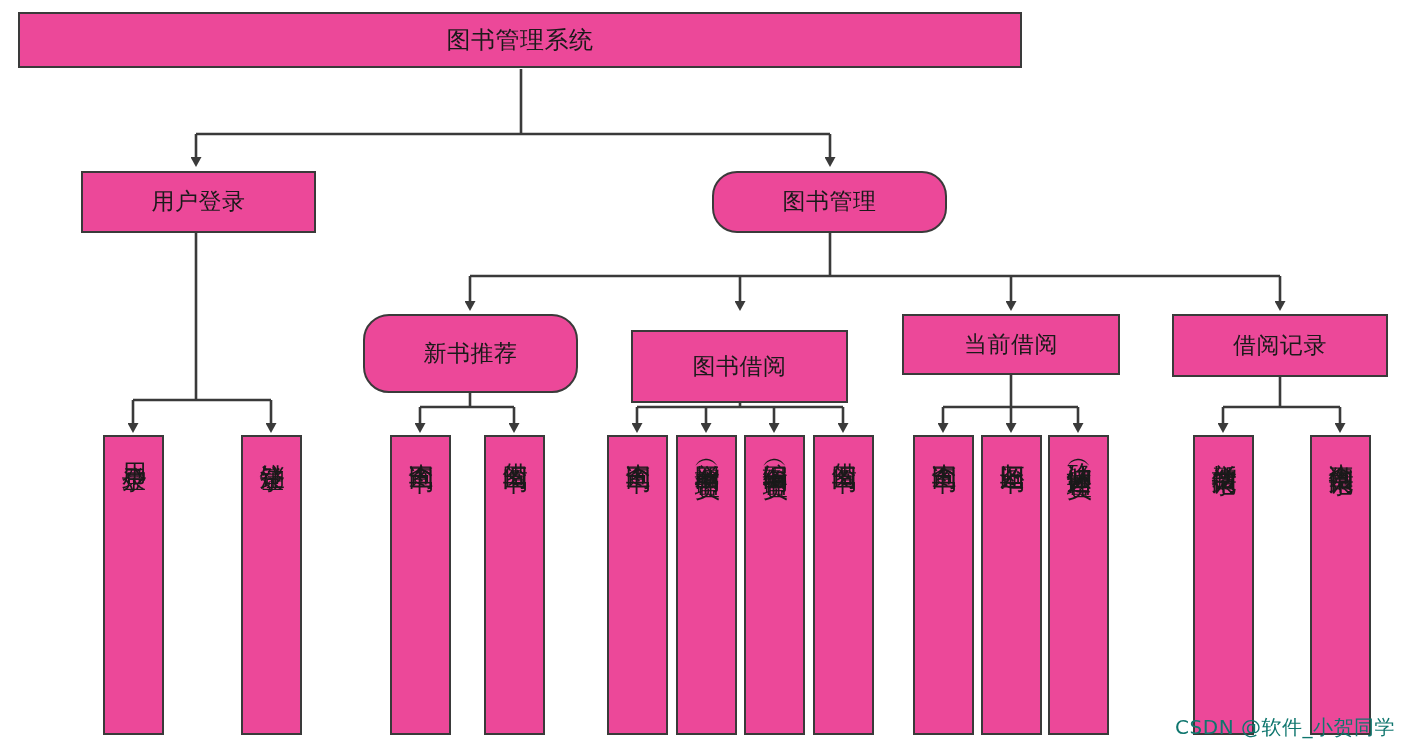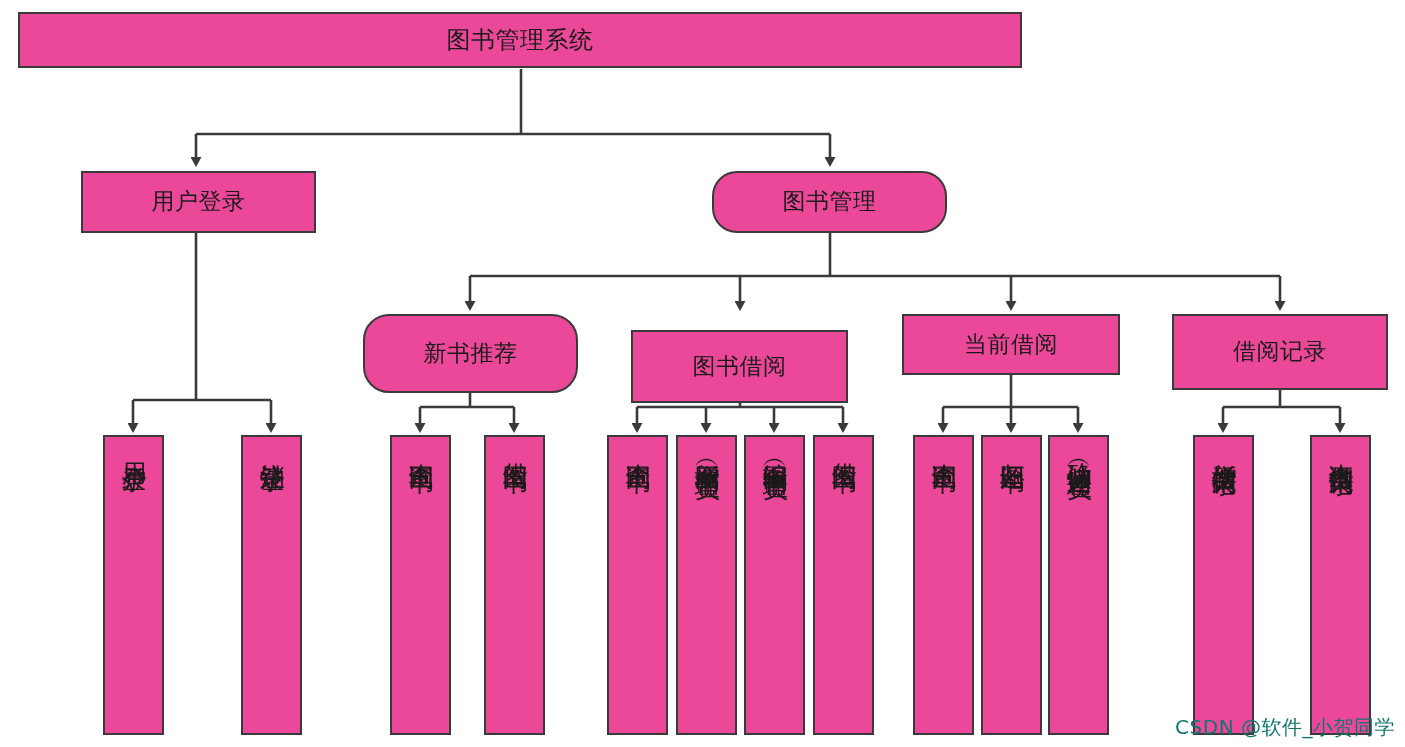--- a/index.html
+++ b/index.html
@@ -144,21 +144,21 @@
   </div>
 
   <div class="node horiz" style="left:631px; top:330px; width:217px; height:73px;">
     <span class="lbl">图书借阅</span>
   </div>
 
   <div class="node horiz" style="left:902px; top:314px; width:218px; height:61px;">
     <span class="lbl">当前借阅</span>
   </div>
 
-  <div class="node horiz" style="left:1172px; top:314px; width:216px; height:76px;">
+  <div class="node horiz" style="left:1172px; top:314px; width:216px; height:63px;">
     <span class="lbl">借阅记录</span>
   </div>
 
   <div class="node vert" style="left:103px; top:435px; width:61px; height:300px;">
     <span class="lbl">用户登录</span>
   </div>
 
   <div class="node vert" style="left:241px; top:435px; width:61px; height:300px;">
     <span class="lbl">注销登录</span>
   </div>

